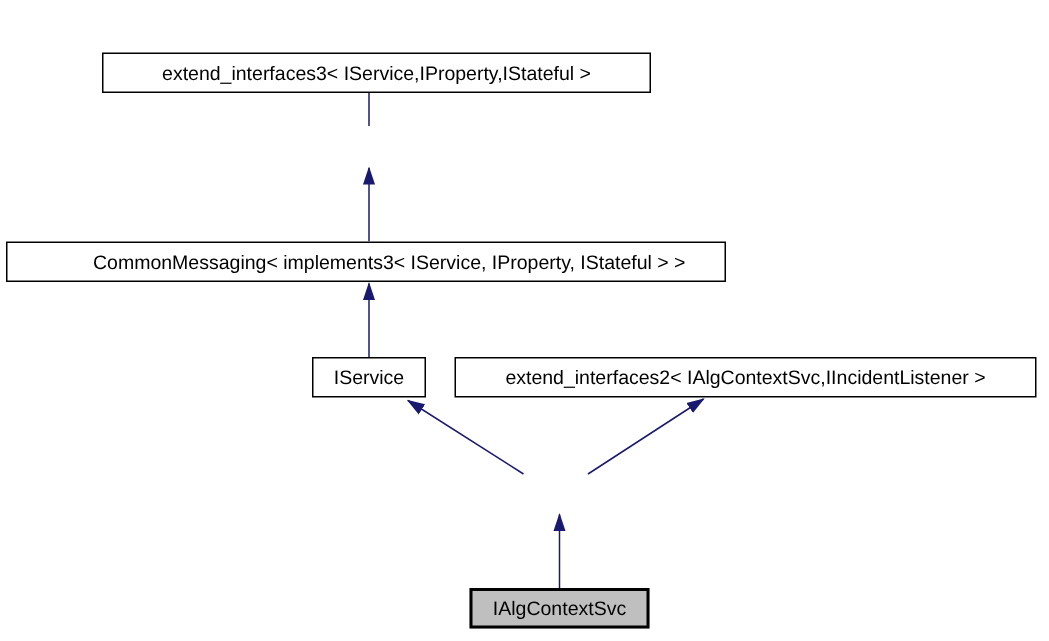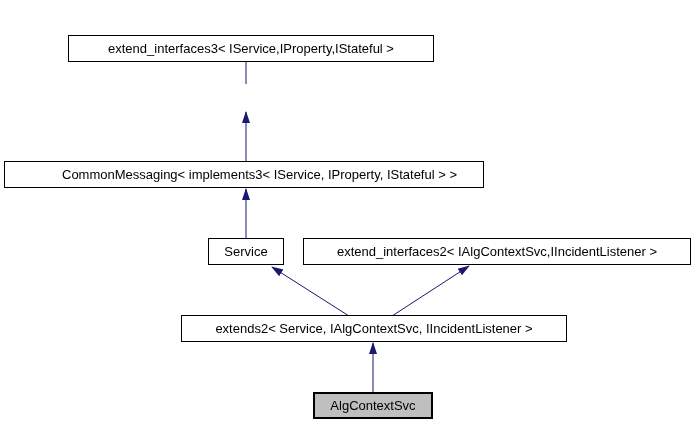--- a/index.html
+++ b/index.html
@@ -68,21 +68,20 @@
     <line x1="349" y1="316" x2="272" y2="267" marker-end="url(#arrow)"></line>
     <line x1="392" y1="316" x2="469" y2="266" marker-end="url(#arrow)"></line>
     <line x1="373" y1="392" x2="373" y2="343" marker-end="url(#arrow)"></line>
   </svg>
 
   <div class="node" style="left:68px; top:7px; width:366px;margin-top:28px;">extend_interfaces3&lt; IService,IProperty,IStateful &gt;</div>
 
 
   <div class="node" style="left:4px; top:161px; width:480px;padding-left:31px;">CommonMessaging&lt; implements3&lt; IService, IProperty, IStateful &gt; &gt;</div>
 
-  <div class="node" style="left:208px; top:238px; width:76px;">Service</div>
+  <div class="node" style="left:208px; top:238px; width:76px;">IService</div>
 
   <div class="node" style="left:303px; top:238px; width:388px;text-align:center;">extend_interfaces2&lt; IAlgContextSvc,IIncidentListener &gt;</div>
 
-  <div class="node" style="left:181px; top:315px; width:386px;">extends2&lt; Service, IAlgContextSvc, IIncidentListener &gt;</div>
 
-  <div class="node highlight" style="left:313px; top:392px; width:120px;">AlgContextSvc</div>
+  <div class="node highlight" style="left:313px; top:392px; width:120px;">IAlgContextSvc</div>
 
 </div>
 
 </body></html>

